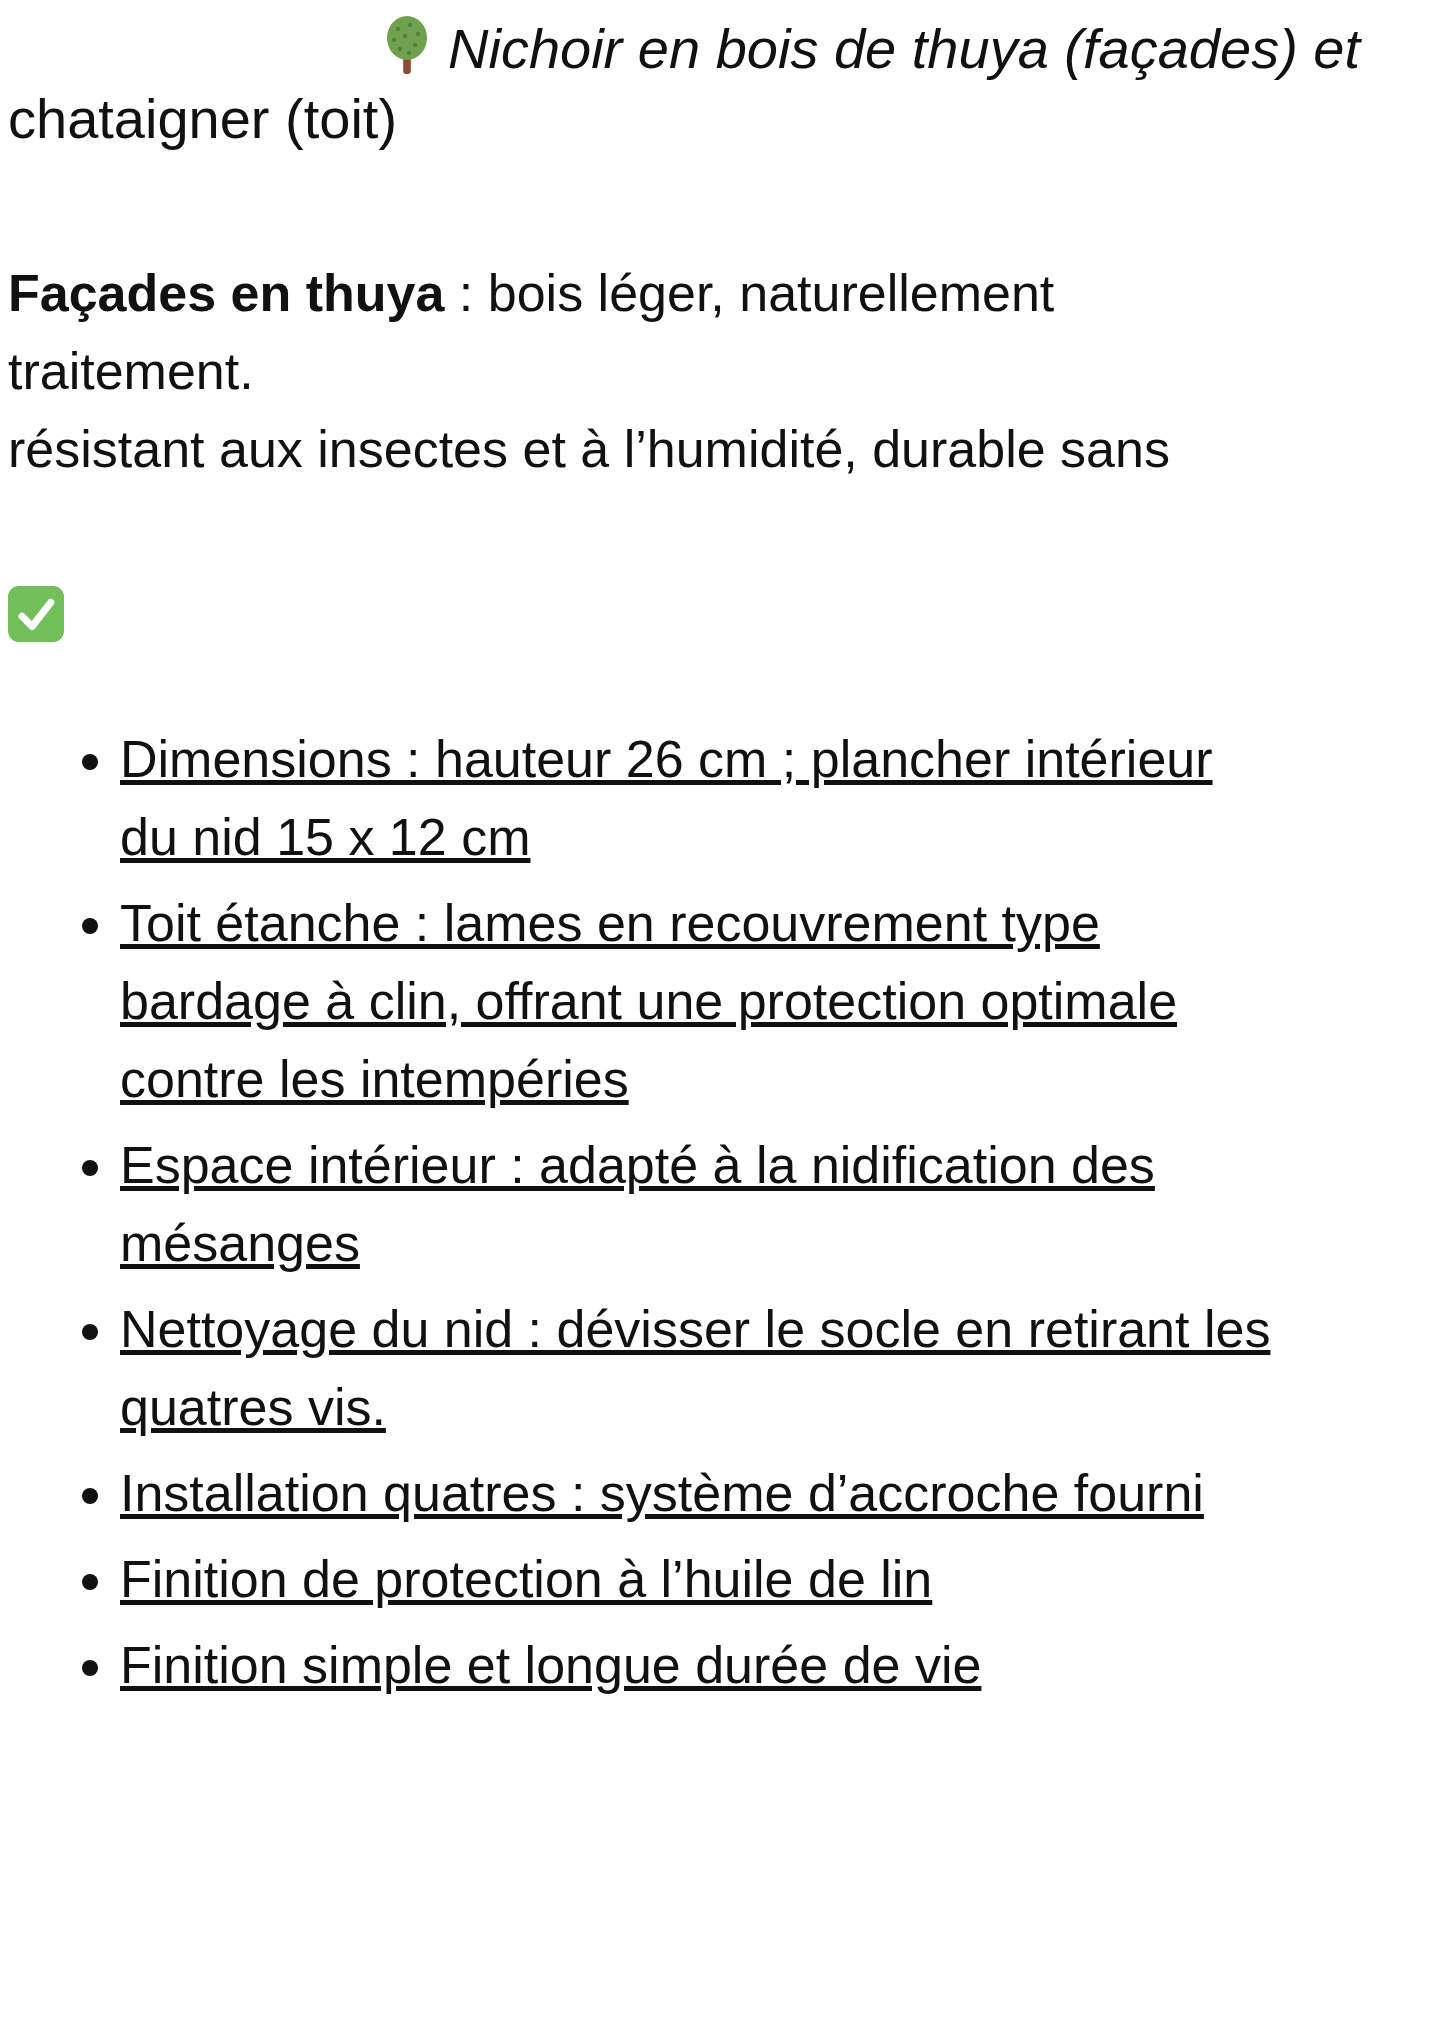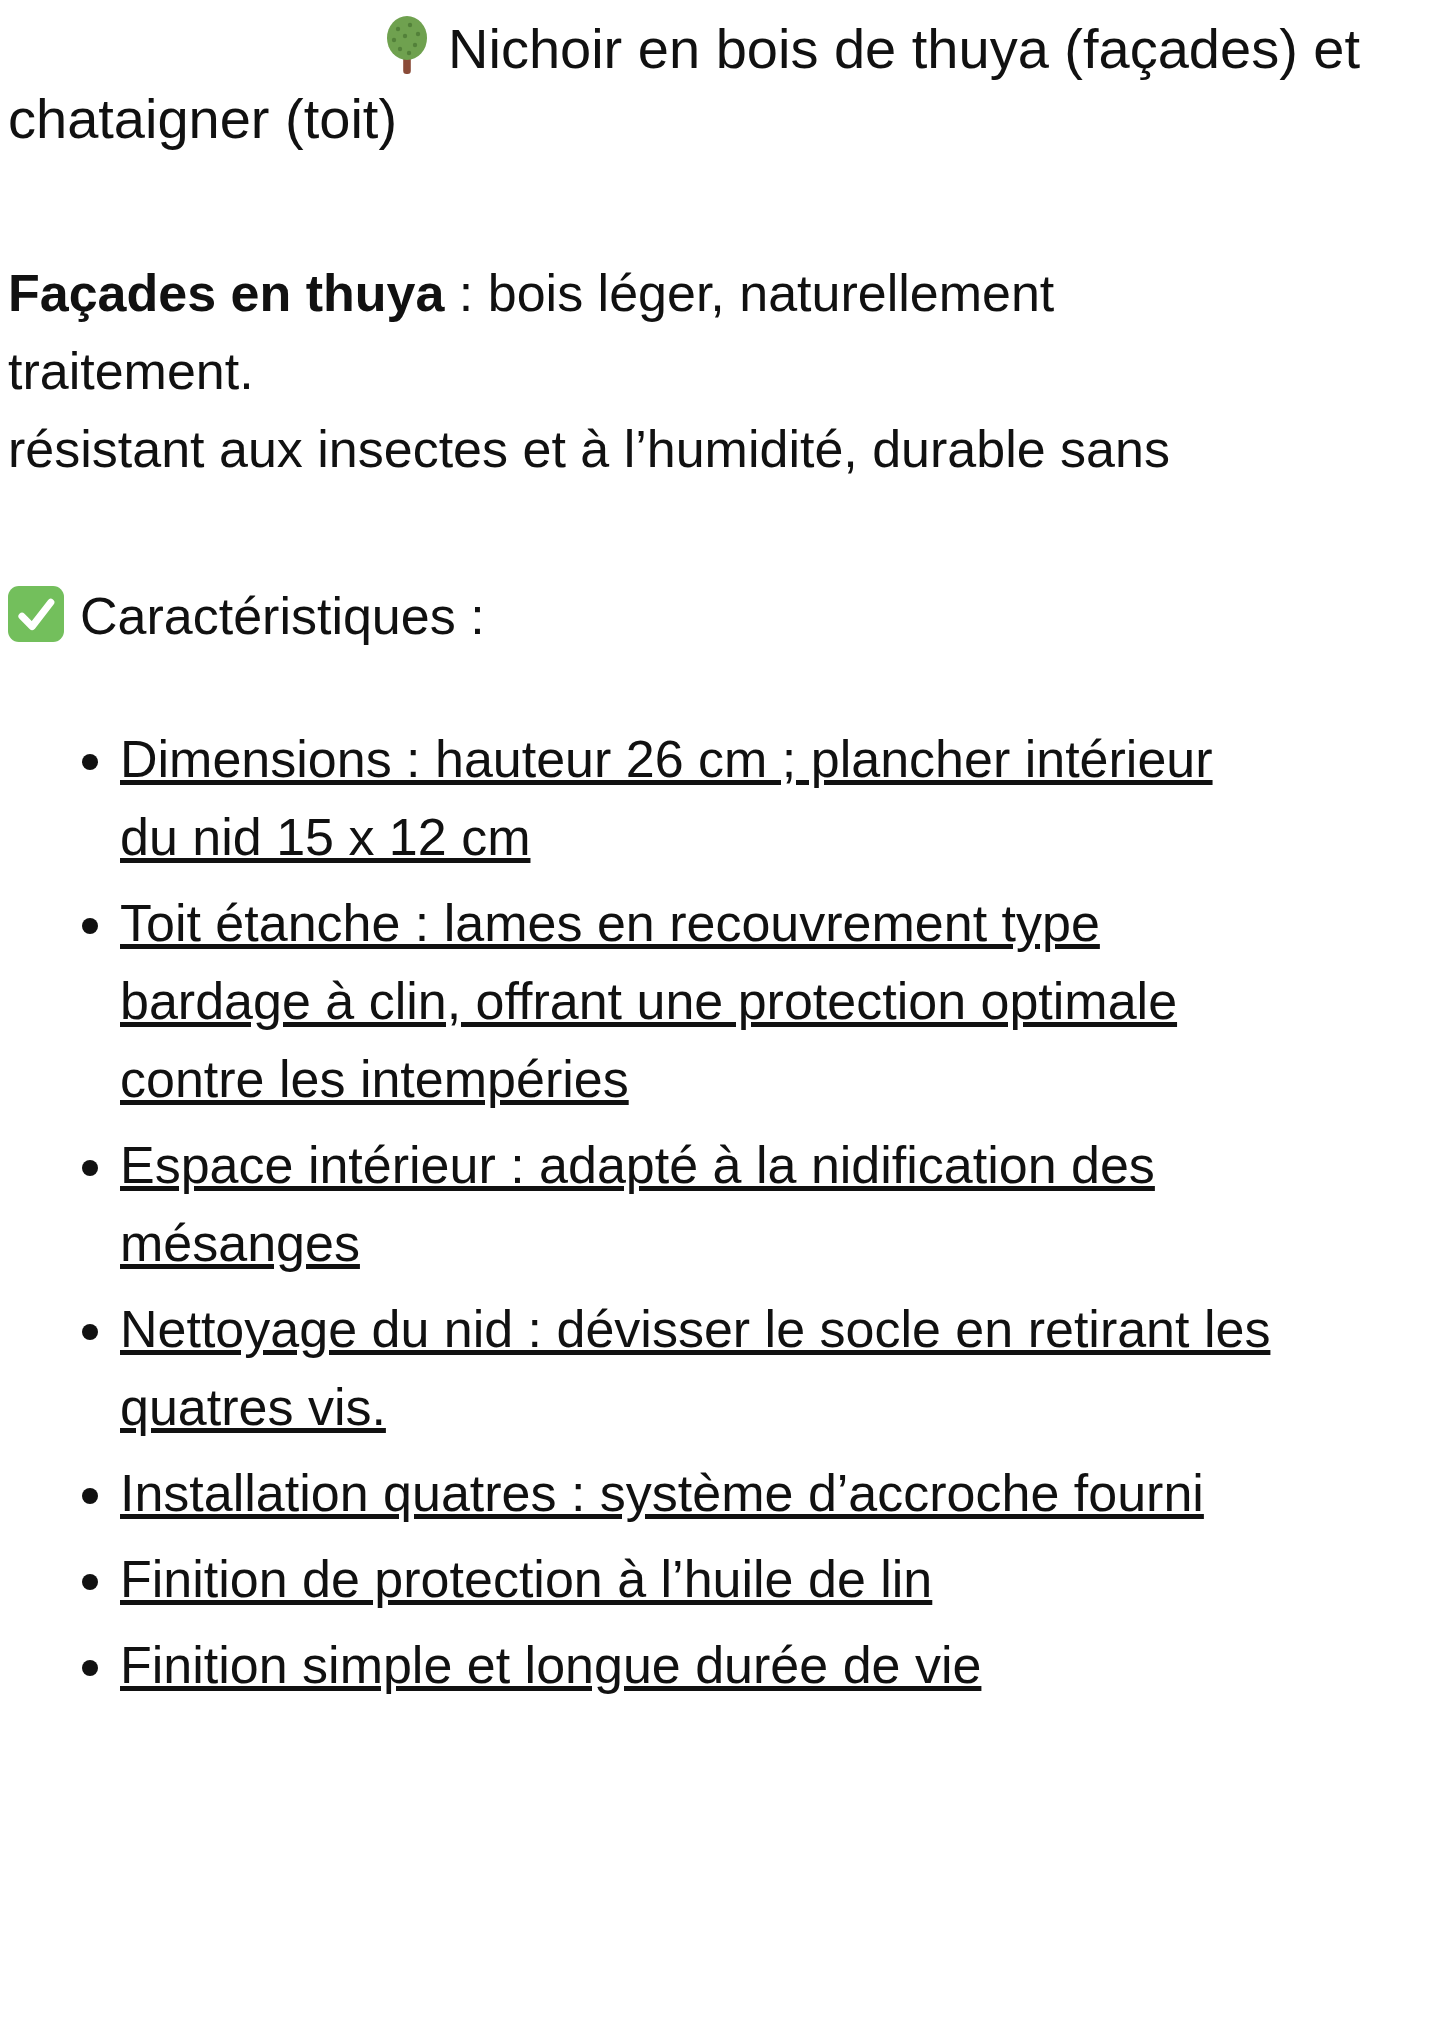--- a/index.html
+++ b/index.html
@@ -13,21 +13,21 @@
     padding:14px 15px 0 8px;
     overflow:hidden;
     font-family:"Liberation Sans","DejaVu Sans",sans-serif;
   }
   .title{
     font-size:56px;
     line-height:70px;
     font-weight:400;
     margin:0;
   }
-  .t-line1{display:block;text-indent:186px;white-space:nowrap;}
+  .t-line1{display:block;text-indent:186px;white-space:nowrap;font-style:italic;}
   .t-line2{display:block;}
   .icon{display:inline-block;}
   .icon-tree svg{width:54px;height:60px;vertical-align:-8px;margin-right:14px;}
   .intro{
     margin-top:100px;
     font-size:52px;
     line-height:78px;
     font-weight:400;
   }
   .intro .line{display:block;white-space:nowrap;}
@@ -73,21 +73,21 @@
   <div class="intro">
     <span class="line"><b>Façades en thuya</b><span> : bois léger, naturellement</span></span>
     <span class="line">traitement.</span>
     <span class="line">résistant aux insectes et à l’humidité, durable sans</span>
   </div>
 
   <div class="features-heading">
     <span class="icon icon-check"><svg viewBox="0 0 36 36" xmlns="http://www.w3.org/2000/svg">
           <rect x="0" y="0" width="36" height="36" rx="7" fill="#73bf5c"></rect>
           <path d="M9 19.5 L15.5 26 L27.5 10.5" fill="none" stroke-width="4.6" stroke-linecap="round" stroke-linejoin="round" stroke="#ffffff"></path>
-        </svg></span><span>Caractéristiques :</span>
+        </svg></span>
   </div>
 
   <ul class="features">
       <li class="feature">Dimensions : hauteur 26 cm ; plancher intérieur<br>du nid 15 x 12 cm</li>
       <li class="feature">Toit étanche : lames en recouvrement type<br>bardage à clin, offrant une protection optimale<br>contre les intempéries</li>
       <li class="feature">Espace intérieur : adapté à la nidification des<br>mésanges</li>
       <li class="feature">Nettoyage du nid : dévisser le socle en retirant les<br>quatres vis.</li>
       <li class="feature">Installation quatres : système d’accroche fourni</li>
       <li class="feature">Finition de protection à l’huile de lin</li>
       <li class="feature">Finition simple et longue durée de vie</li>

